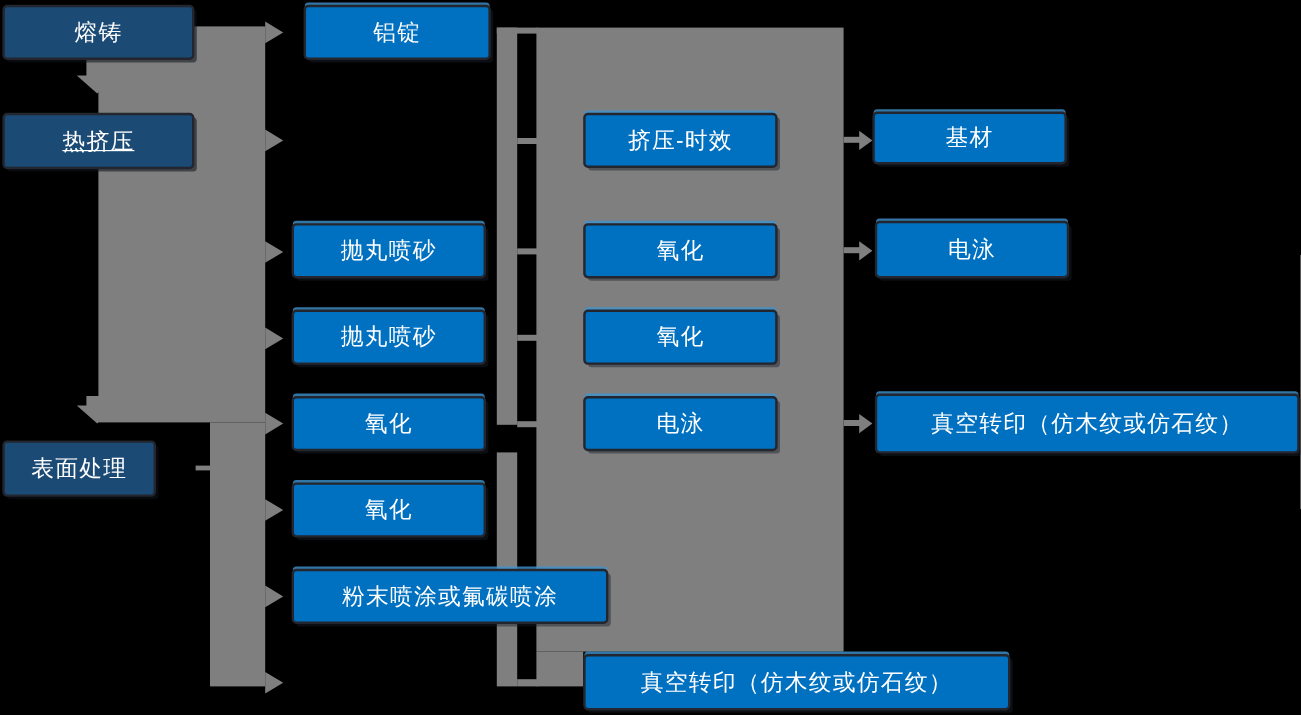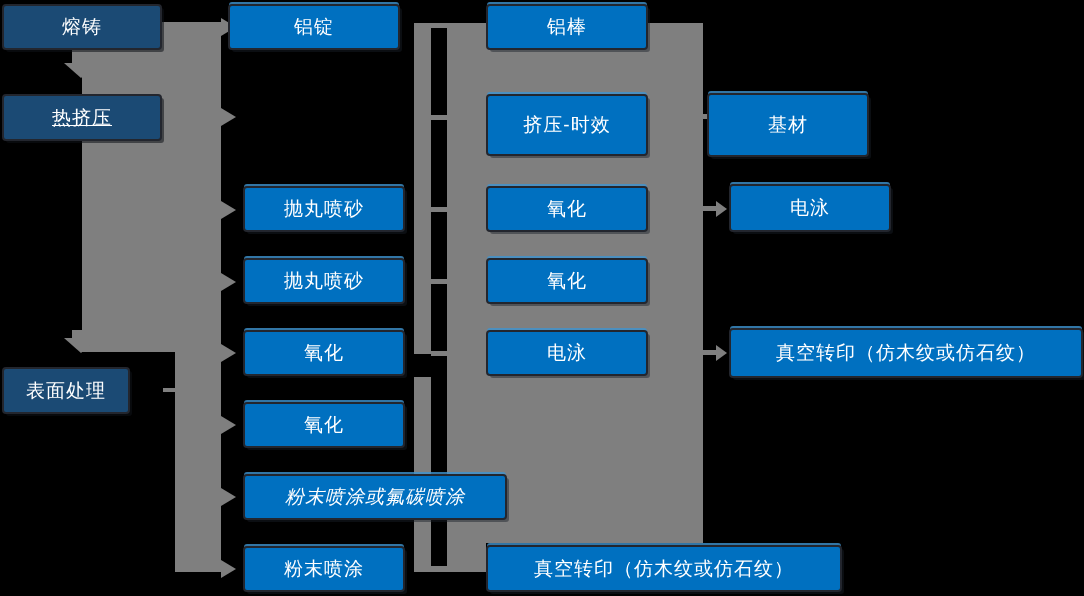--- a/index.html
+++ b/index.html
@@ -77,32 +77,30 @@
   <div class="tri-right small" style="left:716px;top:109px;"></div>
   <div class="gray" style="left:703px;top:206px;width:14px;height:5px;"></div>
   <div class="tri-right small" style="left:716px;top:201px;"></div>
   <div class="gray" style="left:703px;top:350px;width:14px;height:5px;"></div>
   <div class="tri-right small" style="left:716px;top:345px;"></div>
 
   <div class="node dark" style="left:2px;top:4px;width:160px;height:46px;">熔铸</div>
   <div class="node dark" style="left:2px;top:94px;width:160px;height:47px;text-decoration:underline;">热挤压</div>
   <div class="node dark" style="left:2px;top:367px;width:128px;height:47px;">表面处理</div>
 
-  <div class="node" style="left:228px;top:4px;width:172px;height:46px;">铝锭</div>
+  <div class="node" style="left:253px;top:4px;width:156px;height:46px;">铝锭</div>
   <div class="node" style="left:243px;top:186px;width:162px;height:46px;">抛丸喷砂</div>
   <div class="node" style="left:243px;top:258px;width:162px;height:46px;">抛丸喷砂</div>
   <div class="node" style="left:243px;top:330px;width:162px;height:46px;">氧化</div>
   <div class="node" style="left:243px;top:402px;width:162px;height:46px;">氧化</div>
-  <div class="node" style="left:243px;top:474px;width:264px;height:46px;font-style:italic;">粉末喷涂或氟碳喷涂</div>
-  <div class="node" style="left:243px;top:546px;width:162px;height:46px;">粉末喷涂</div>
+  <div class="node" style="left:243px;top:474px;width:264px;height:46px;">粉末喷涂或氟碳喷涂</div>
 
-  <div class="node" style="left:486px;top:4px;width:162px;height:46px;">铝棒</div>
-  <div class="node" style="left:486px;top:94px;width:162px;height:62px;">挤压-时效</div>
+  <div class="node" style="left:486px;top:94px;width:162px;height:46px;">挤压-时效</div>
   <div class="node" style="left:486px;top:186px;width:162px;height:46px;">氧化</div>
   <div class="node" style="left:486px;top:258px;width:162px;height:46px;">氧化</div>
   <div class="node" style="left:486px;top:330px;width:162px;height:46px;">电泳</div>
   <div class="node" style="left:486px;top:545px;width:356px;height:47px;">真空转印（仿木纹或仿石纹）</div>
 
-  <div class="node" style="left:707px;top:93px;width:162px;height:64px;">基材</div>
+  <div class="node" style="left:727px;top:93px;width:162px;height:44px;">基材</div>
   <div class="node" style="left:729px;top:184px;width:162px;height:48px;">电泳</div>
   <div class="node" style="left:729px;top:328px;width:354px;height:50px;">真空转印（仿木纹或仿石纹）</div>
 
 </div>
 
 </body></html>

